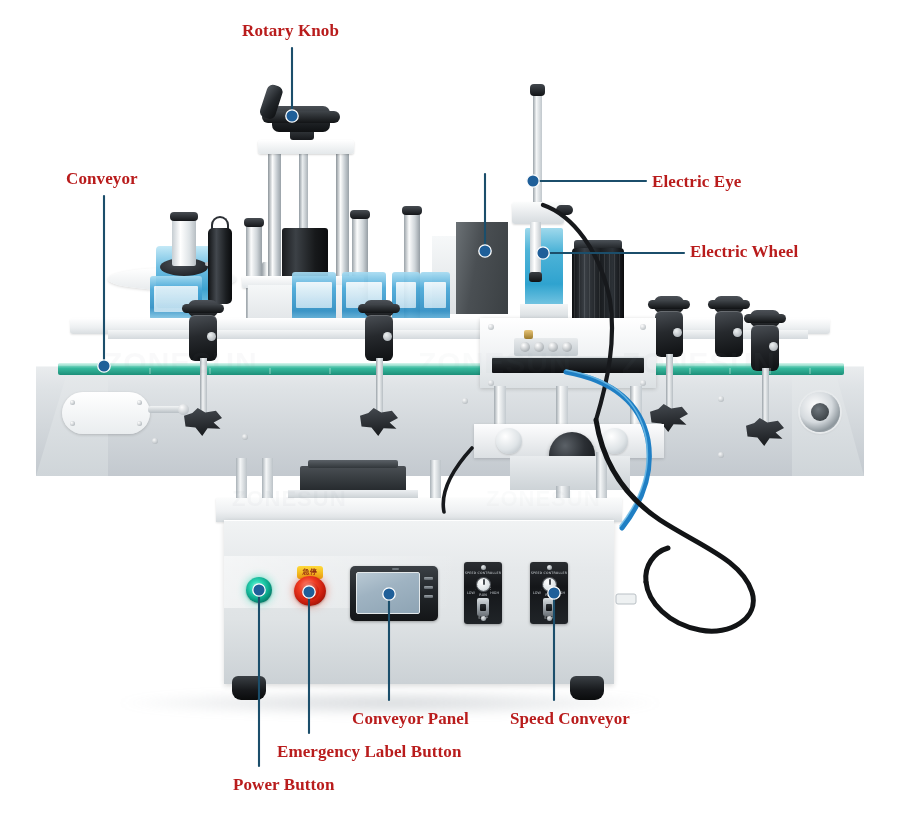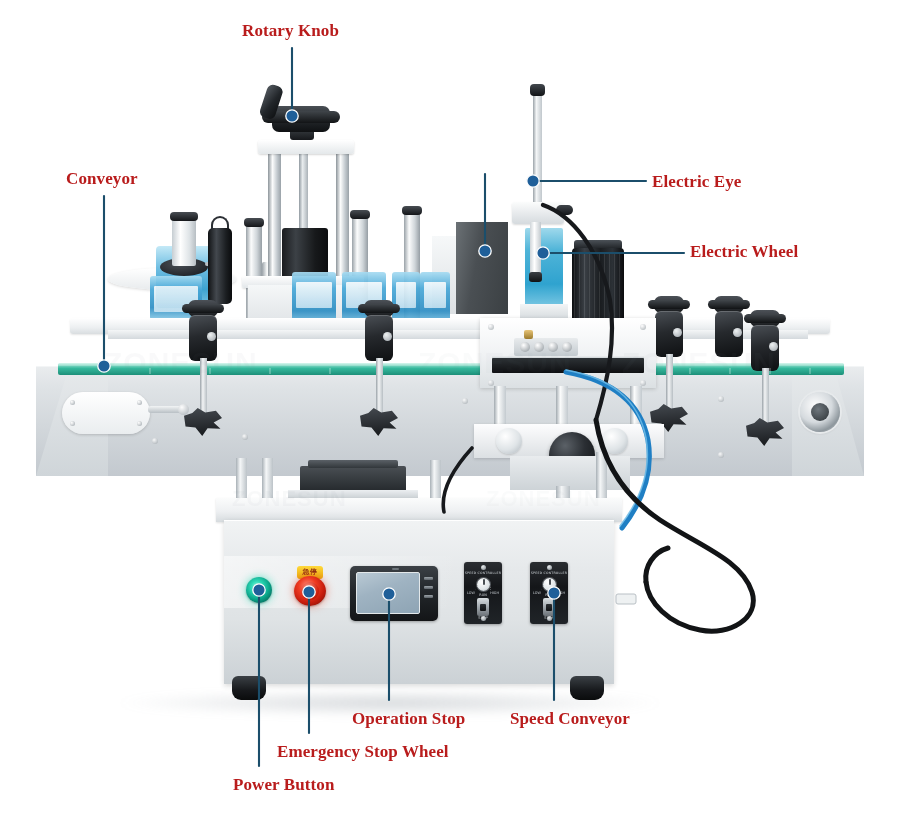--- a/index.html
+++ b/index.html
@@ -801,21 +801,21 @@
 
   <div class="callout-label" style="left:242px; top:20px;">Rotary Knob</div>
 
   <div class="callout-label" style="left:66px; top:168px;">Conveyor</div>
 
 
   <div class="callout-label" style="left:652px; top:171px;">Electric Eye</div>
 
   <div class="callout-label" style="left:690px; top:241px;">Electric Wheel</div>
 
-  <div class="callout-label" style="left:352px; top:708px;">Operation Stop</div>
+  <div class="callout-label" style="left:352px; top:708px;">Conveyor Panel</div>
 
   <div class="callout-label" style="left:510px; top:708px;">Speed Conveyor</div>
 
-  <div class="callout-label" style="left:277px; top:741px;">Emergency Stop Wheel</div>
+  <div class="callout-label" style="left:277px; top:741px;">Emergency Label Button</div>
 
   <div class="callout-label" style="left:233px; top:774px;">Power Button</div>
 
 </div>
 
 </body></html>

